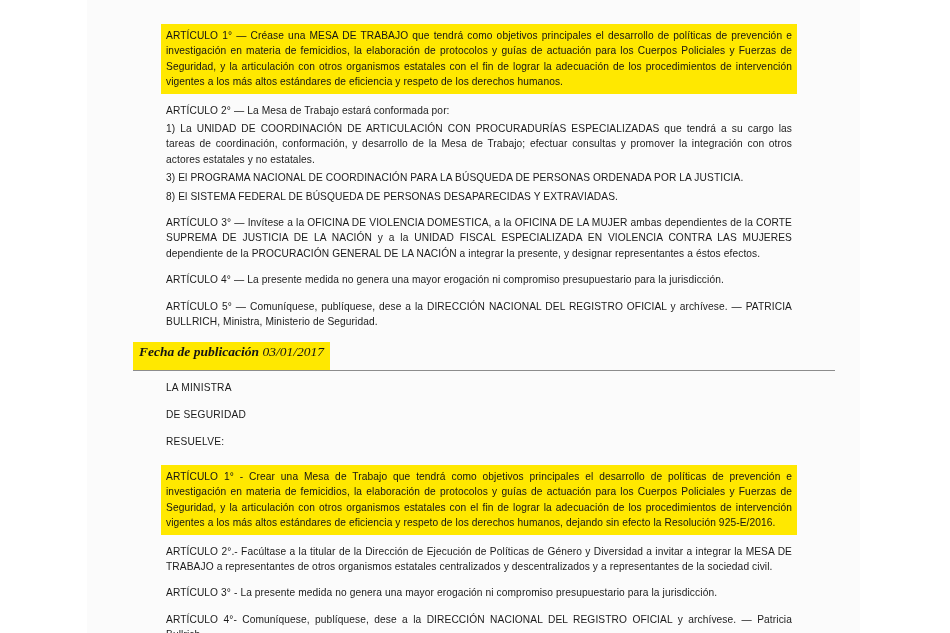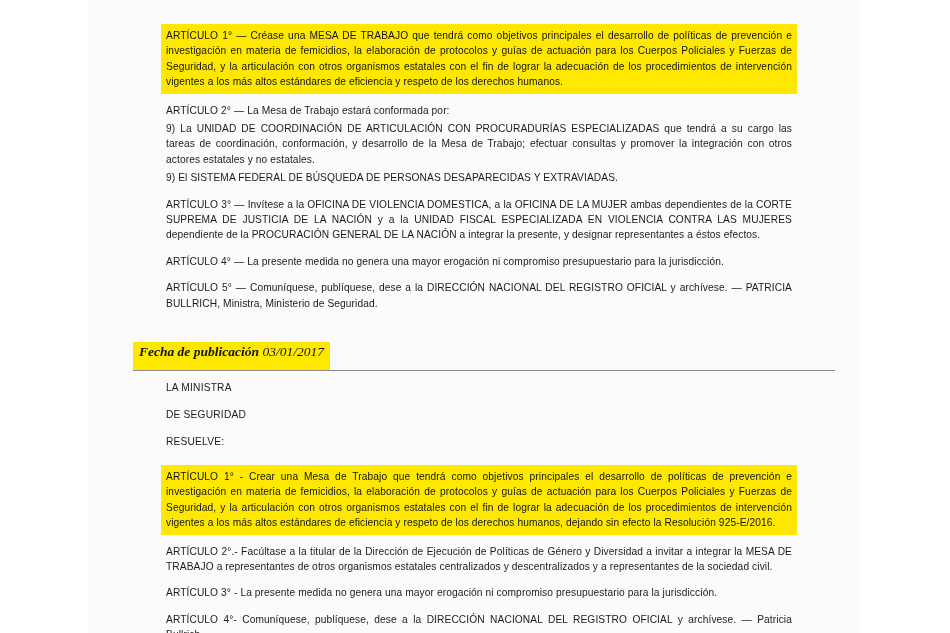--- a/index.html
+++ b/index.html
@@ -140,25 +140,26 @@
     <div class="col" style="top: 8px;">
 
       <p class="para tight">
         <span class="hl">ARTÍCULO 1° — Créase una MESA DE TRABAJO que tendrá como objetivos principales el desarrollo de políticas de prevención e investigación en materia de femicidios, la elaboración de protocolos y guías de actuación para los Cuerpos Policiales y Fuerzas de Seguridad, y la articulación con otros organismos estatales con el fin de lograr la adecuación de los procedimientos de intervención vigentes a los más altos estándares de eficiencia y respeto de los derechos humanos.</span>
       </p>
 
       <div style="height:9px"></div>
 
       <p class="para nojust gap-sm">ARTÍCULO 2° — La Mesa de Trabajo estará conformada por:</p>
 
-      <p class="para gap-sm">9) La UNIDAD DE COORDINACIÓN DE ARTICULACIÓN CON PROCURADURÍAS ESPECIALIZADAS que tendrá a su cargo las tareas de coordinación, conformación, y desarrollo de la Mesa de Trabajo; efectuar consultas y promover la integración con otros actores estatales y no estatales.</p>
+      <p class="para gap-sm">1) La UNIDAD DE COORDINACIÓN DE ARTICULACIÓN CON PROCURADURÍAS ESPECIALIZADAS que tendrá a su cargo las tareas de coordinación, conformación, y desarrollo de la Mesa de Trabajo; efectuar consultas y promover la integración con otros actores estatales y no estatales.</p>
 
 
+      <p class="para nojust gap-sm">3) El PROGRAMA NACIONAL DE COORDINACIÓN PARA LA BÚSQUEDA DE PERSONAS ORDENADA POR LA JUSTICIA.</p>
 
-      <p class="para nojust gap-md">9) El SISTEMA FEDERAL DE BÚSQUEDA DE PERSONAS DESAPARECIDAS Y EXTRAVIADAS.</p>
+      <p class="para nojust gap-md">8) El SISTEMA FEDERAL DE BÚSQUEDA DE PERSONAS DESAPARECIDAS Y EXTRAVIADAS.</p>
 
       <p class="para gap-md">ARTÍCULO 3° — Invítese a la OFICINA DE VIOLENCIA DOMESTICA, a la OFICINA DE LA MUJER ambas dependientes de la CORTE SUPREMA DE JUSTICIA DE LA NACIÓN y a la UNIDAD FISCAL ESPECIALIZADA EN VIOLENCIA CONTRA LAS MUJERES dependiente de la PROCURACIÓN GENERAL DE LA NACIÓN a integrar la presente, y designar representantes a éstos efectos.</p>
 
       <p class="para gap-md">ARTÍCULO 4° — La presente medida no genera una mayor erogación ni compromiso presupuestario para la jurisdicción.</p>
 
       <p class="para gap-lg">ARTÍCULO 5° — Comuníquese, publíquese, dese a la DIRECCIÓN NACIONAL DEL REGISTRO OFICIAL y archívese. — PATRICIA BULLRICH, Ministra, Ministerio de Seguridad.</p>
 
     </div>
 
     <div class="pubdate-wrap">

